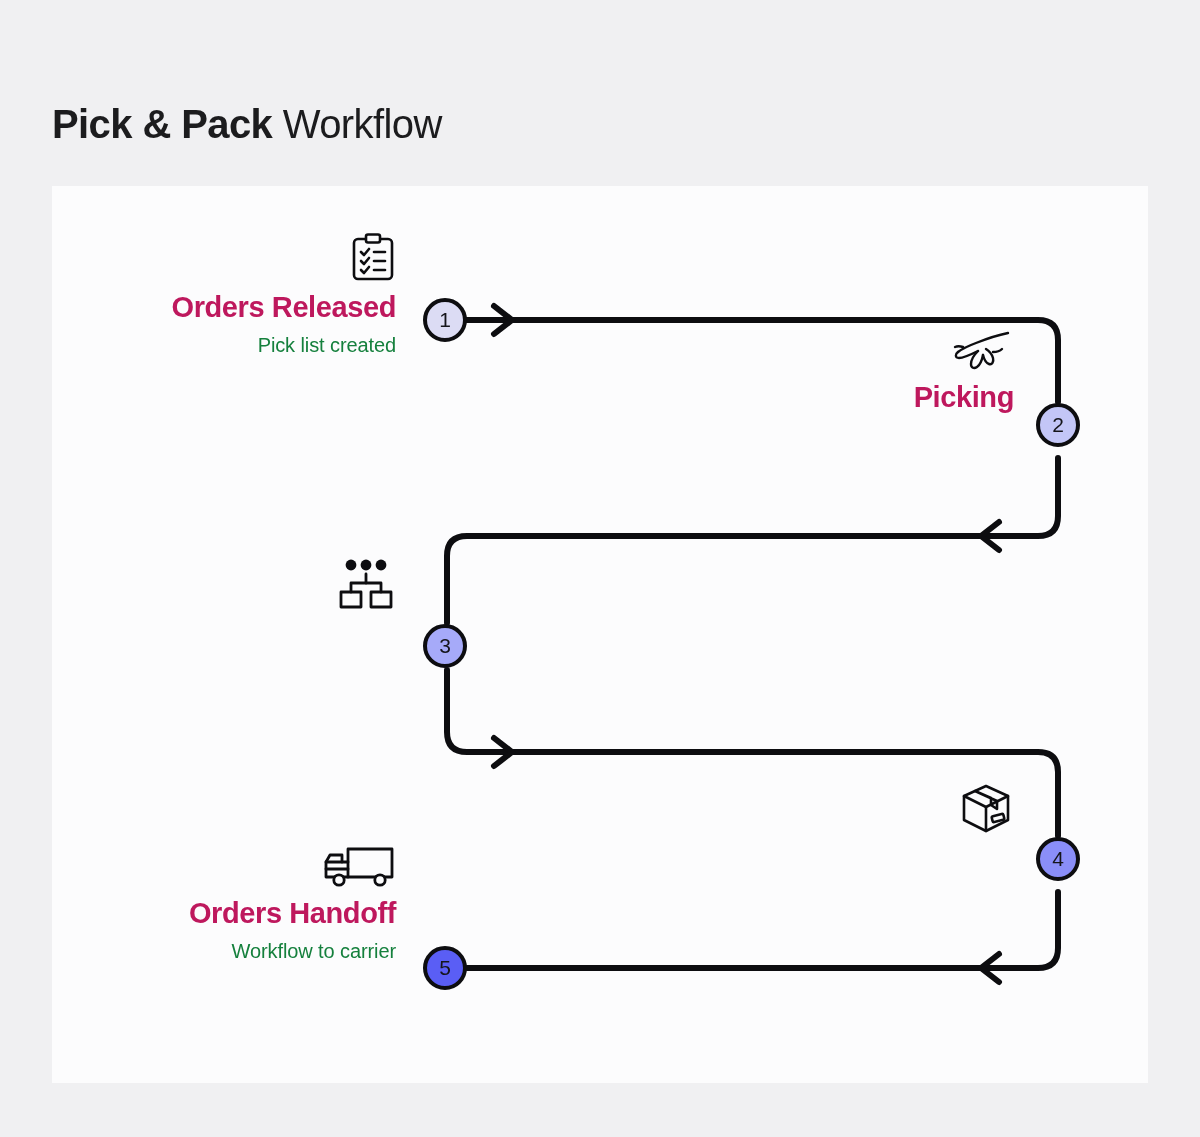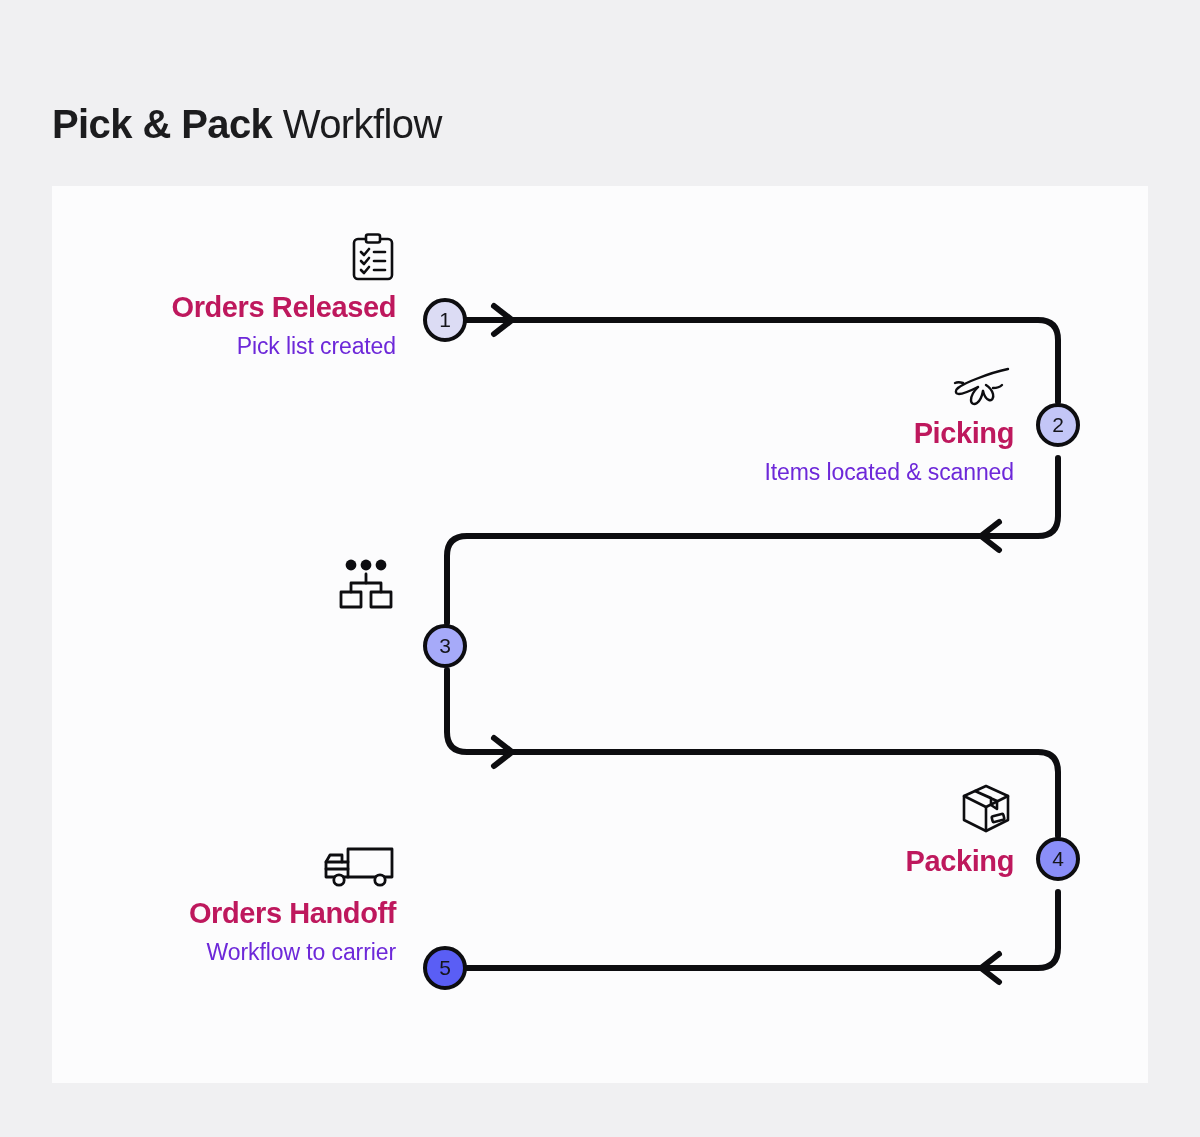--- a/index.html
+++ b/index.html
@@ -68,23 +68,23 @@
   }
   .step-title {
     font-size: 29px;
     font-weight: bold;
     color: #be185d;
     letter-spacing: -0.4px;
     white-space: nowrap;
     line-height: 1.05;
   }
   .step-sub {
-    font-size: 23px;
+    font-size: 20px;
     font-weight: normal;
-    color: #6d28d9;
+    color: #15803d;
     letter-spacing: -0.1px;
     white-space: nowrap;
     line-height: 1.1;
     margin-top: 12px;
   }
 
   
   .step.align-left {
     text-align: right;
   }
@@ -168,37 +168,36 @@
         </svg>
       </span>
     </div>
     <div class="step-title">Orders Released</div>
     <div class="step-sub">Pick list created</div>
   </div>
   <div class="badge" style="left: 423px; top: 298px; background: rgb(220, 220, 244);">
     <span>1</span>
   </div>
 
-  <div class="step align-right" style="left:690px; top:364px; width:324px;">
+  <div class="step align-right" style="left:690px; top:328px; width:324px;">
     <div class="icon-row">
       <span class="step-icon">
         <svg width="66" height="44" viewBox="0 0 66 44">
           <g fill="none" stroke="#0d0d10" stroke-width="2.4" stroke-linecap="round" stroke-linejoin="round">
             <path d="M60 5 C 50 7 38 11 28 15 C 20 18 14 21 10 24"></path>
             <path d="M10 24 C 7 26 7 30 11 30 C 16 30 24 26 30 23"></path>
             <path d="M30 23 C 26 27 23 32 23 36 C 23 40 26 41 29 39 C 32 37 34 32 35 27"></path>
             <path d="M35 27 C 36 31 38 35 41 36 C 44 37 46 34 45 30 C 44 26 41 23 38 21"></path>
             <path d="M45 24 C 48 24 52 23 54 21"></path>
             <path d="M15 19 C 12 18 9 18 7 19"></path>
           </g>
         </svg>
       </span>
     </div>
     <div class="step-title">Picking</div>
-    <div class="step-sub">Items located &amp; scanned</div>
   </div>
   <div class="badge" style="left: 1036px; top: 403px; background: rgb(195, 198, 247);">
     <span>2</span>
   </div>
 
   <div class="step align-left" style="left:90px; top:558px; width:304px;">
     <div class="icon-row">
       <span class="step-icon">
         <svg width="56" height="52" viewBox="0 0 56 52">
           <g fill="#0d0d10">
@@ -227,21 +226,20 @@
           <g fill="none" stroke="#0d0d10" stroke-width="2.6" stroke-linecap="round" stroke-linejoin="round">
             <path d="M28 4 L 50 14 L 50 38 L 28 49 L 6 38 L 6 14 Z"></path>
             <polyline points="6,14 28,25 50,14"></polyline>
             <line x1="28" y1="25" x2="28" y2="49"></line>
             <path d="M17 9 L 39 19 L 39 27 L 33 23 L 33 16 Z"></path>
             <rect x="34" y="33" width="12" height="6" rx="1.5" transform="rotate(-14 40 36)"></rect>
           </g>
         </svg>
       </span>
     </div>
-    <div class="step-title">Packing</div>
   </div>
   <div class="badge" style="left: 1036px; top: 837px; background: rgb(138, 142, 248);">
     <span>4</span>
   </div>
 
   <div class="step align-left" style="left:92px; top:844px; width:304px;text-align:right;">
     <div class="icon-row">
       <span class="step-icon">
         <svg width="78" height="44" viewBox="0 0 78 44">
           <g fill="none" stroke="#0d0d10" stroke-width="2.8" stroke-linecap="round" stroke-linejoin="round">

